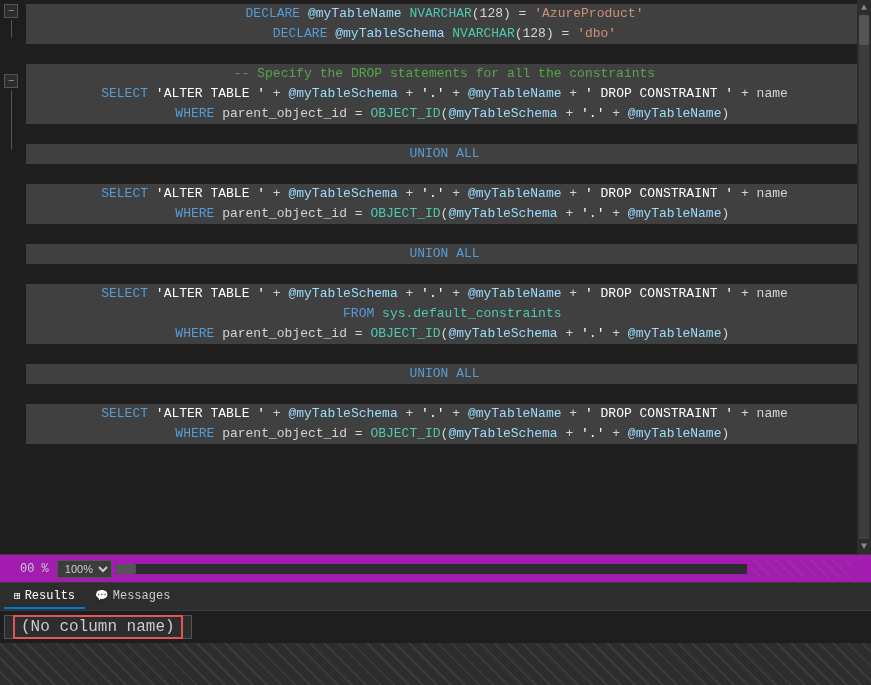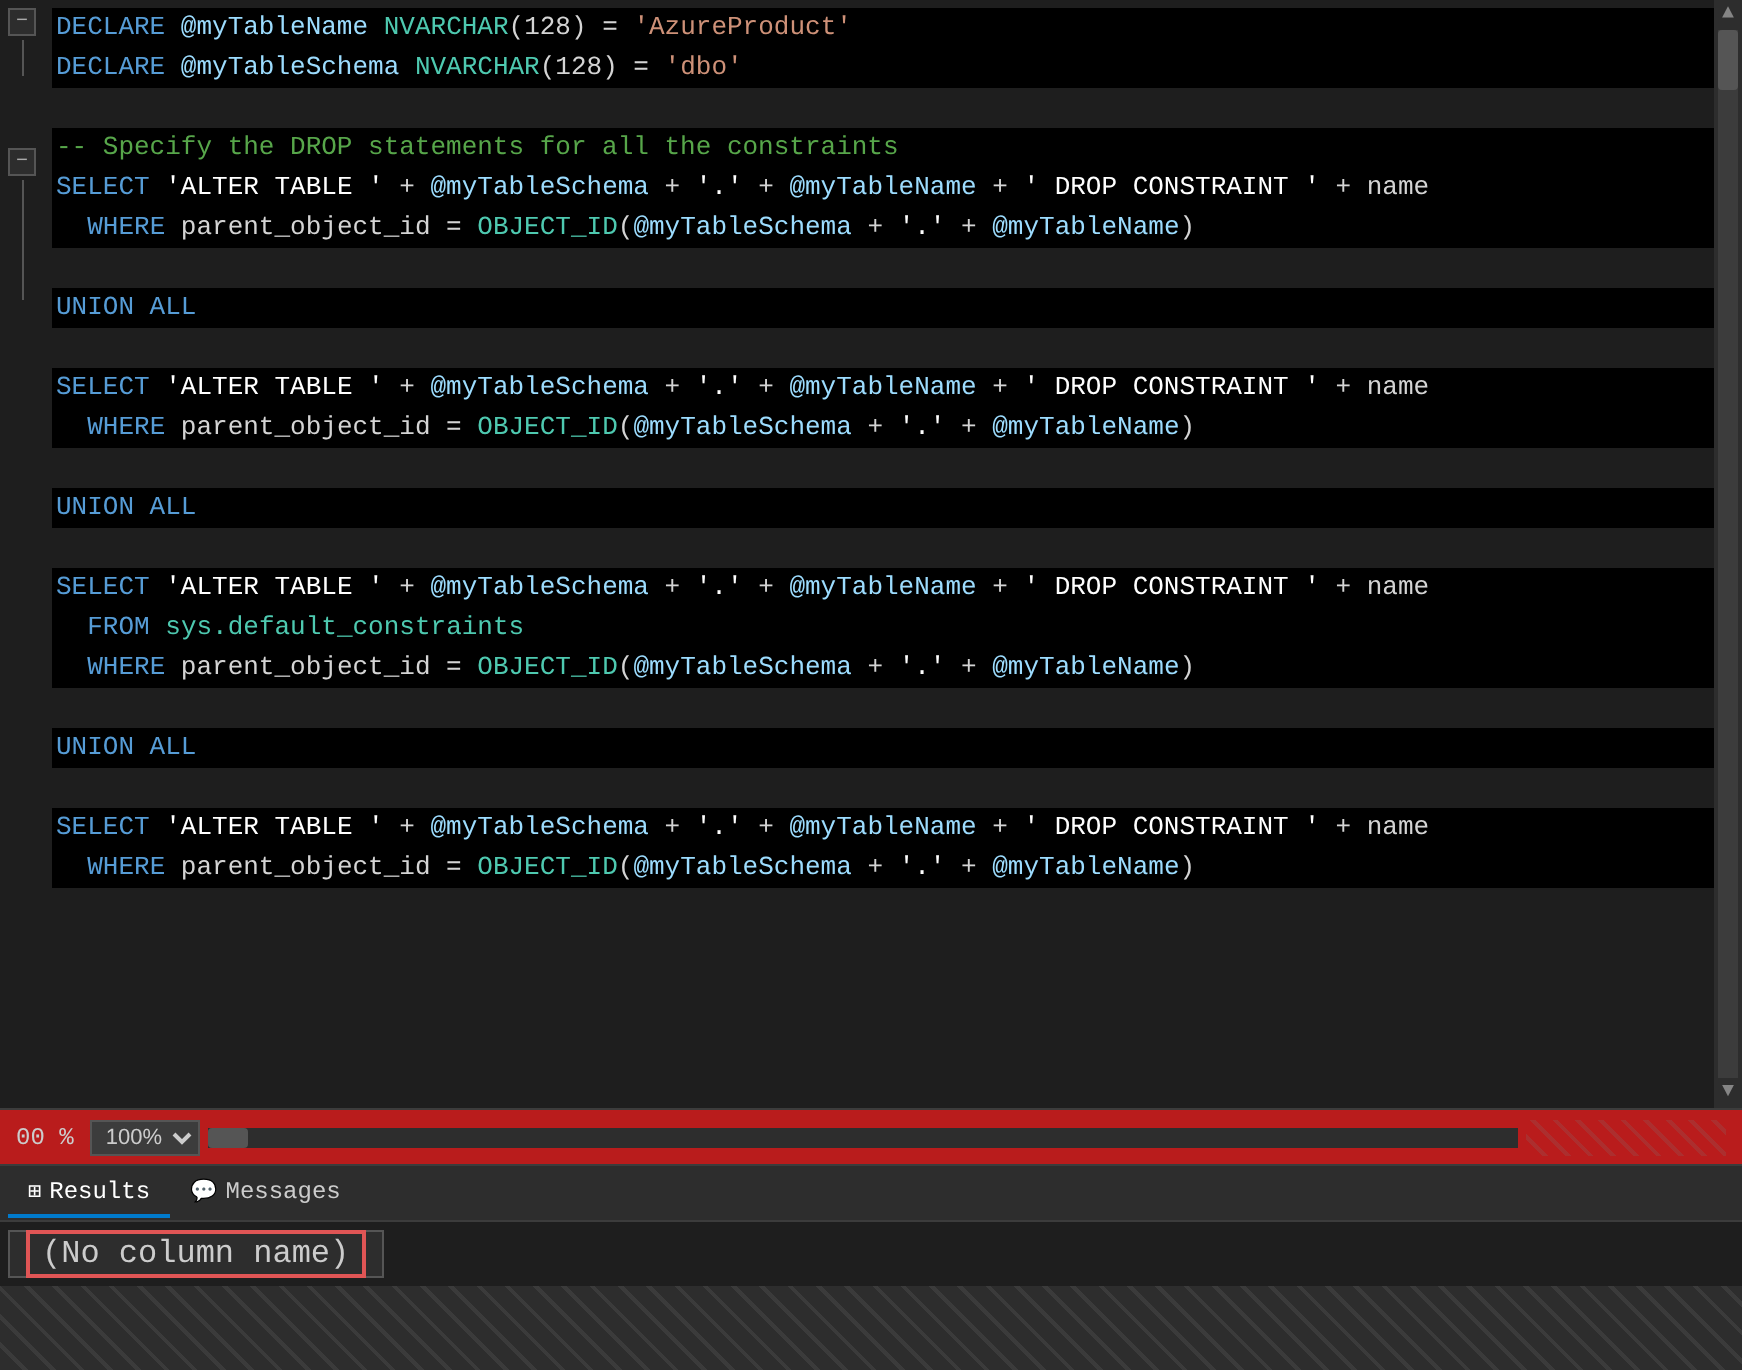--- a/index.html
+++ b/index.html
@@ -59,41 +59,42 @@
 
     .code-line {
       white-space: pre;
       min-height: 20px;
       display: block;
       padding: 0 2px;
     }
 
     
     .sel {
-      background: #000000;
+      background: #404040;
+      text-align: center;
     }
 
     
     .kw { color: #569cd6; } 
     .kw2 { color: #4ec9b0; } 
     .var { color: #9cdcfe; } 
     .str { color: #ce9178; } 
     .str-white { color: #ffffff; } 
     .comment { color: #57a64a; } 
     .plain { color: #d4d4d4; }
     .name-cyan { color: #4ec9b0; }
     .type { color: #4ec9b0; }
 
     
     .zoom-bar {
-      background: #b91c1c;
+      background: #a21caf;
       height: 28px;
       display: flex;
       align-items: center;
-      padding: 0 8px;
+      padding: 0 20px;
       border-top: 1px solid #3c3c3c;
       flex-shrink: 0;
     }
 
     .zoom-control {
       display: flex;
       align-items: center;
       gap: 2px;
     }
 

